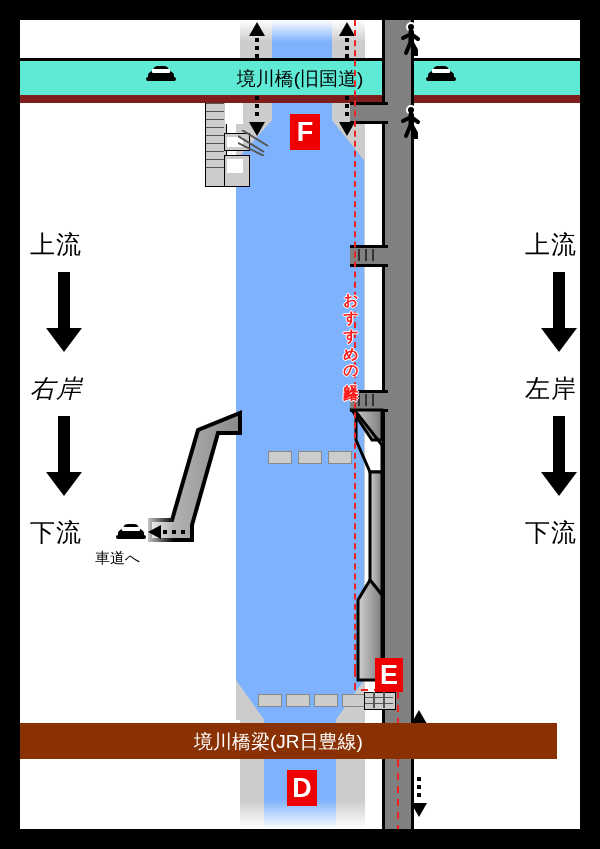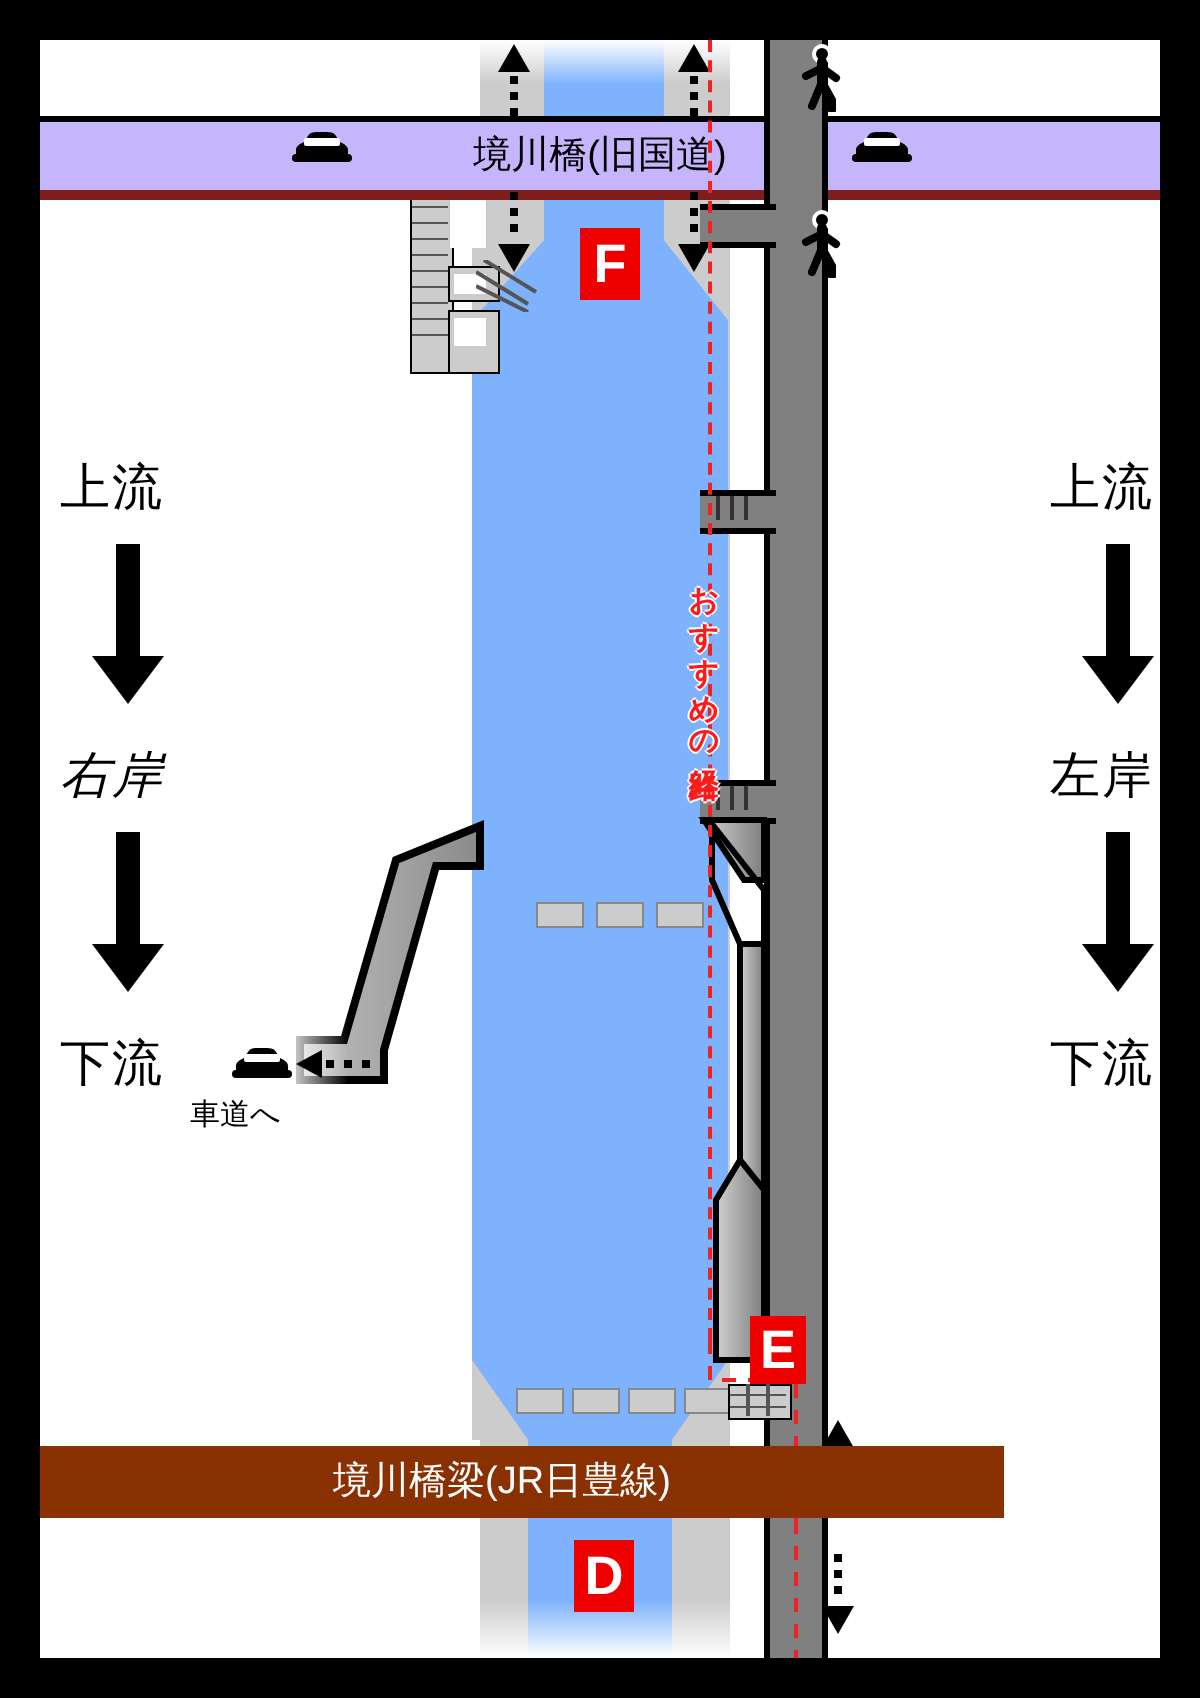--- a/index.html
+++ b/index.html
@@ -7,21 +7,21 @@
        font-family:"Liberation Sans","DejaVu Sans",sans-serif;}
   #stage{position:relative;width:600px;height:849px;background:#000;}
   #canvas{position:absolute;left:20px;top:20px;width:560px;height:809px;background:#fff;overflow:hidden;}
   .abs{position:absolute;}
 
   
   .bank{background:#cccccc;}
   .water{background:#7fb2fc;}
 
   
-  .road{background:#c4b5fd;border-top:3px solid #000;border-bottom:5px solid #7f1d1d;text-decoration:underline;}
+  .road{background:#5eead4;border-top:3px solid #000;border-bottom:8px solid #7f1d1d;text-decoration:underline;}
   .vroad{background:#808080;border-left:3px solid #000;border-right:3px solid #000;}
   .railbridge{background:#8a3103;}
 
   .roadlabel{
     position:absolute;left:0;right:0;top:50%;transform:translateY(-50%);
     text-align:center;color:#000;font-size:19px;font-weight:400;
     letter-spacing:0px;line-height:1;
   }
   .railbridge .roadlabel{color:#fff;}
 
@@ -292,21 +292,21 @@
   <div class="abs marker" style="left:270px;top:94px;width:30px;height:36px;">
     <span>F</span>
   </div>
   <div class="abs marker" style="left:355px;top:638px;width:28px;height:34px;">
     <span>E</span>
   </div>
   <div class="abs marker" style="left:267px;top:750px;width:30px;height:36px;">
     <span>D</span>
   </div>
 
-  <div class="abs railbridge" style="left:-20px;top:703px;width:502px;height:36px;">
+  <div class="abs railbridge" style="left:-20px;top:703px;width:557px;height:36px;">
     <div class="roadlabel">境川橋梁(JR日豊線)</div>
   </div>
 
   <div class="abs sidetxt" style="left:10px;top:212px;">上流</div>
   <div class="abs bigarrow" style="left:38px;top:252px;height:58px;"></div>
   <div class="abs sidetxt" style="left:10px;top:356px;font-style:italic;">右岸</div>
   <div class="abs bigarrow" style="left:38px;top:396px;height:58px;"></div>
   <div class="abs sidetxt" style="left:10px;top:500px;">下流</div>
 
   <div class="abs" style="left:95px;top:503px;">

